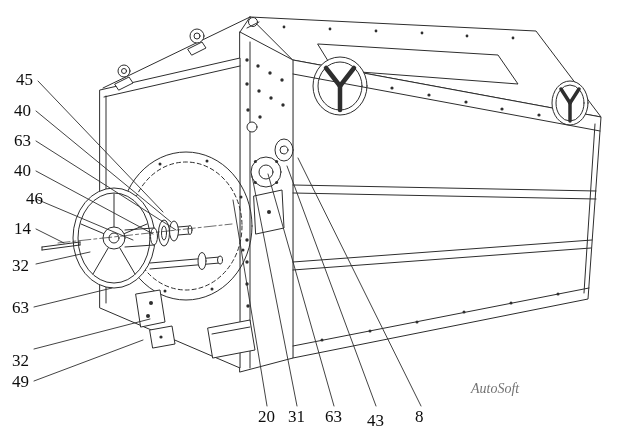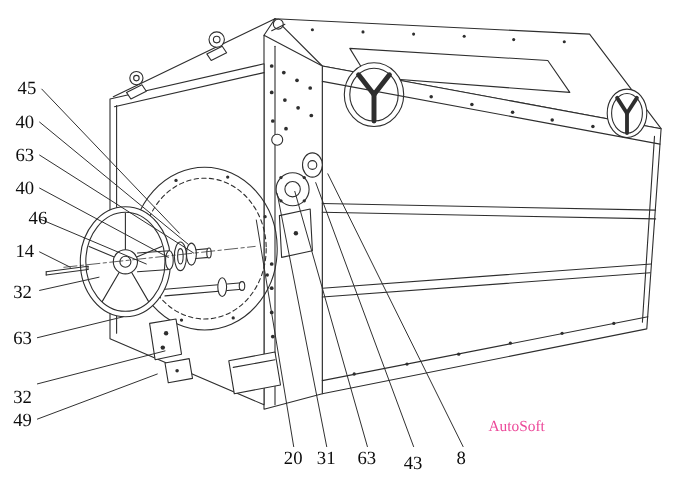--- a/index.html
+++ b/index.html
@@ -24,24 +24,25 @@
     left:44px;top:348px;
     font-family:"Liberation Serif", serif;
     font-size:44px;
     letter-spacing:4px;
     color:#5c5c5c;
     opacity:.88;
     white-space:nowrap;
   }
   .wm-sub{
     position:absolute;
-    left:444px;top:381px;
-    font-family:"Liberation Serif", serif;
+    left:471px;top:381px;
+    font-family:"Liberation Serif", serif;
+    font-style:italic;
     font-size:14px;
-    color:#ec4899;
+    color:#737373;
     white-space:nowrap;
   }
 </style>
 </head>
 <body>
 
 <div class="stage">
 
   <svg width="617" height="434" viewBox="0 0 617 434">
     <g stroke="#2e2e2e" stroke-width="1" fill="none" stroke-linejoin="round" stroke-linecap="round">

